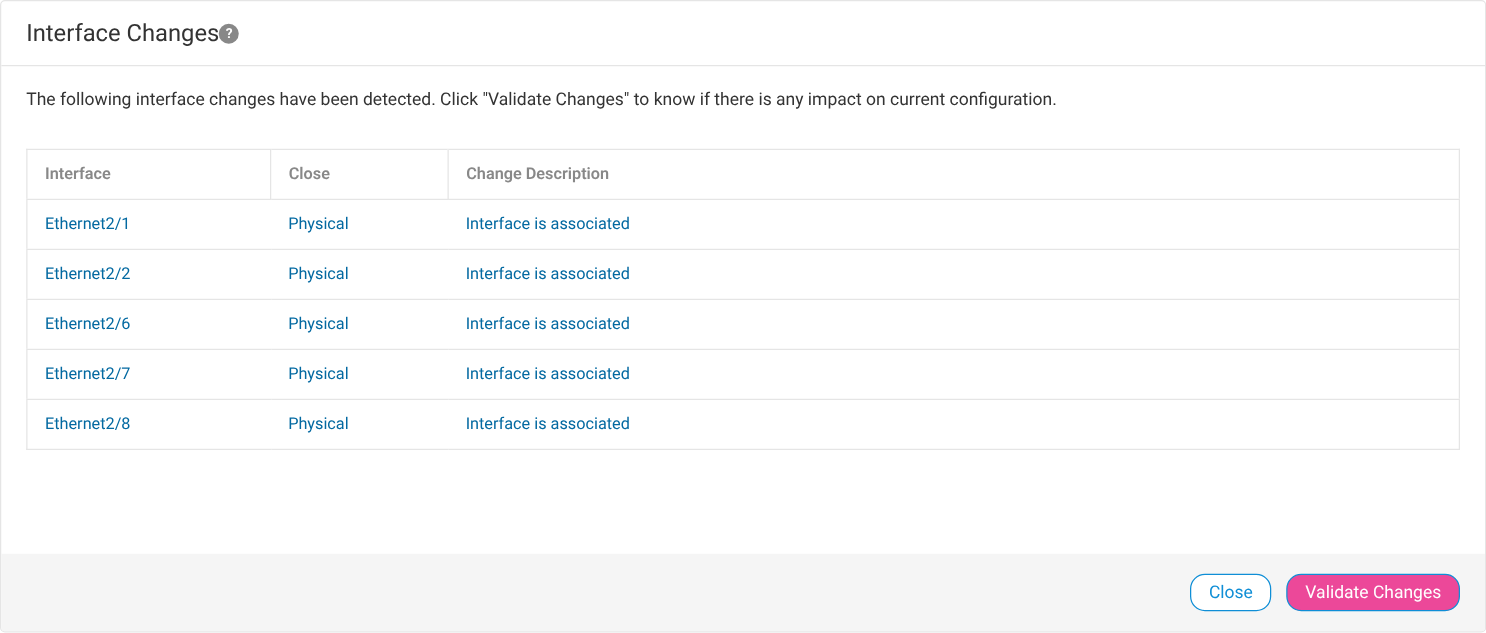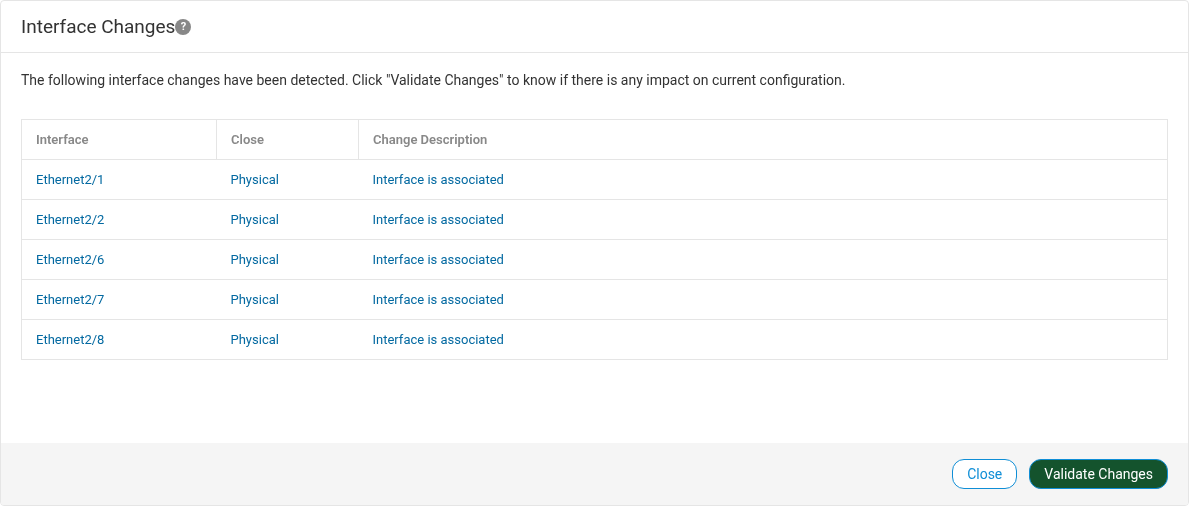--- a/index.html
+++ b/index.html
@@ -100,21 +100,21 @@
       border-radius: 12px;
       cursor: pointer;
       font-family: inherit;
     }
     .btn-secondary {
       background: #fff;
       color: #0f8ed6;
       border: 1px solid #0f8ed6;
     }
     .btn-primary {
-      background: #14532d;
+      background: #ec4899;
       color: #fff;
       border: 1px solid #0f8ed6;
     }
   </style>
 </head>
 <body>
 
 <div class="header">
   <div class="header-title">Interface Changes</div>
   <div class="help-icon">?</div>

